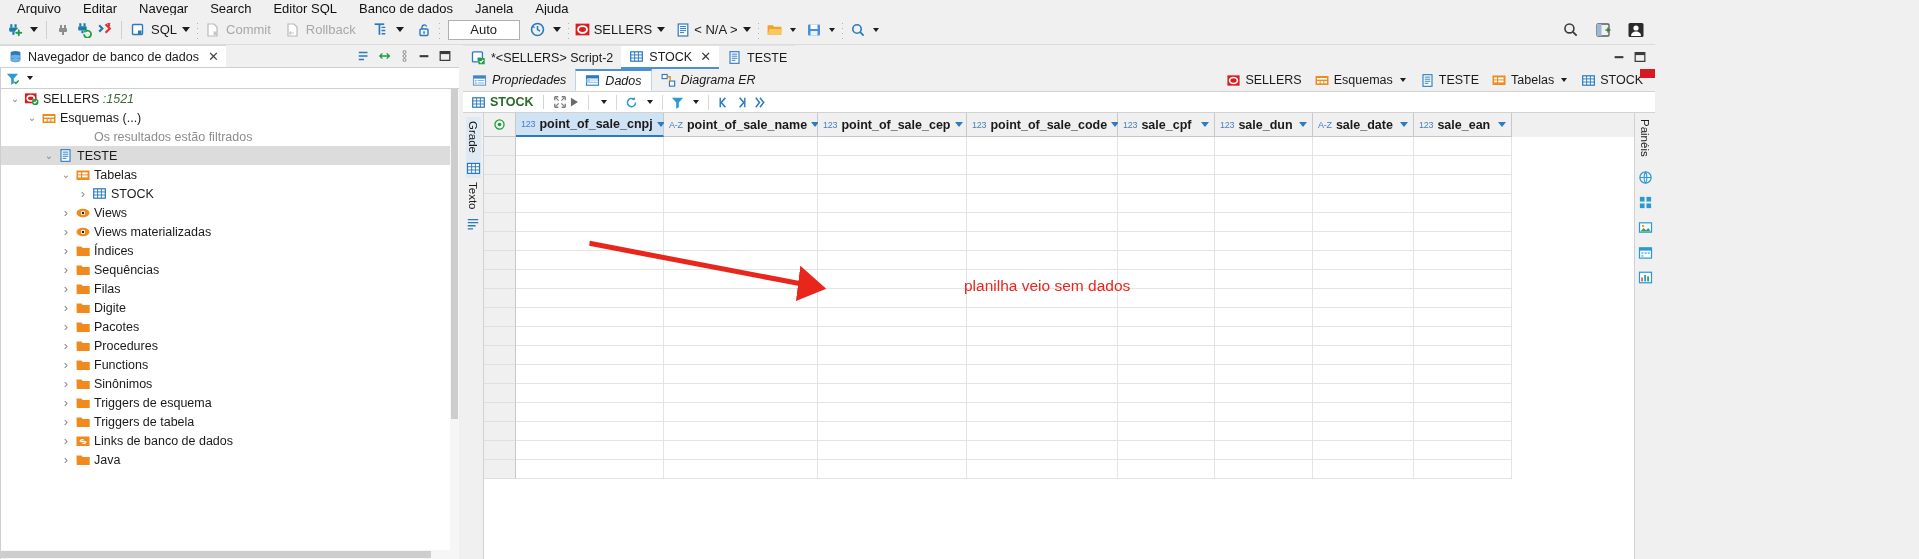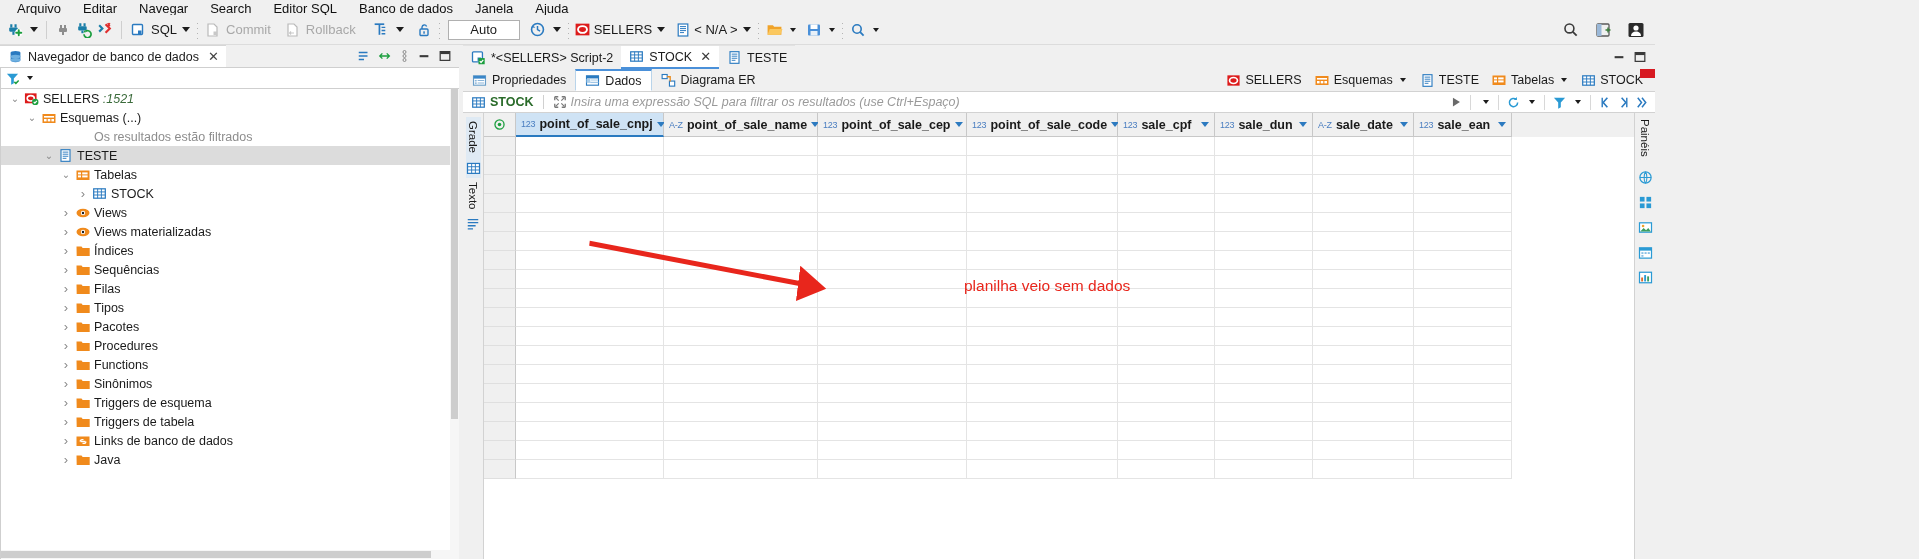--- a/index.html
+++ b/index.html
@@ -152,21 +152,21 @@
   .ed-tabrow .right-ctl {
     margin-left: auto; display: flex; align-items: center; gap: 7px; padding: 0 8px;
   }
 
   .ed-subrow {
     height: 23px; flex: 0 0 23px; display: flex; align-items: stretch;
     background: #f0f0f0; border-bottom: 1px solid #d2d2d2;
   }
   .subtab {
     display: flex; align-items: center; gap: 5px; padding: 0 9px;
-    font-size: 12.5px; white-space: nowrap; color: #1a1a1a;
+    font-size: 12.5px; white-space: nowrap; color: #1a1a1a; font-style: italic;
   }
   .subtab.active {
     background: #fff; border: 1px solid #b9d4ea; border-bottom: 1px solid #fff;
     border-top: 2px solid #4a90d9;
   }
   .ed-subrow .breadcrumbs {
     margin-left: auto; display: flex; align-items: center; padding-right: 6px;
   }
   .crumb {
     display: flex; align-items: center; gap: 4px; padding: 0 6px;
@@ -622,21 +622,21 @@
             </span>
             <span class="tlabel">Filas</span>
           </div>
           <div class="trow" style="padding-left: 57px;">
             <span class="twist" style="font-size: 13px;">›</span>
             <span class="ticon">
               <svg width="16" height="16" viewBox="0 0 16 16" class="ic">
                 <path d="M1.5 3.5h5l1.2 1.5h7V13h-13z" fill="#f08a1c"></path>
               </svg>
             </span>
-            <span class="tlabel">Tipos</span>
+            <span class="tlabel">Digite</span>
           </div>
           <div class="trow" style="padding-left: 57px;">
             <span class="twist" style="font-size: 13px;">›</span>
             <span class="ticon">
               <svg width="16" height="16" viewBox="0 0 16 16" class="ic">
                 <path d="M1.5 3.5h5l1.2 1.5h7V13h-13z" fill="#f08a1c"></path>
               </svg>
             </span>
             <span class="tlabel">Pacotes</span>
           </div>
@@ -836,21 +836,20 @@
             <rect x="1.8" y="3" width="12.4" height="10" fill="#fff" stroke="#2a7ac0" stroke-width="1.3"></rect>
             <path d="M1.8 6.3h12.4M1.8 9.6h12.4M6 3v10M10 3v10" stroke="#2a7ac0" stroke-width="1"></path>
           </svg>
           <span class="fb-obj">STOCK</span>
           <span class="fb-divider"></span>
           <svg class="ic" width="14" height="14" viewBox="0 0 16 16">
             <path d="M2 2h4M2 2v4M14 2h-4M14 2v4M2 14h4M2 14v-4M14 14h-4M14 14v-4" stroke="#7a7a7a" stroke-width="1.5"></path>
             <path d="M3 3l3.5 3.5M13 3L9.5 6.5M3 13l3.5-3.5M13 13l-3.5-3.5" stroke="#7a7a7a" stroke-width="1.4"></path>
           </svg>
         </div>
-        <div class="fb-input">Insira uma expressão SQL para filtrar os resultados (use Ctrl+Espaço)</div>
         <div class="fb-right">
           <svg class="ic" width="14" height="14" viewBox="0 0 16 16">
             <path d="M4.5 3l8 5-8 5z" fill="#6a6a6a"></path>
           </svg>
           <span class="fb-sep"></span>
           <div class="caret small"></div>
           <span class="fb-sep"></span>
           <svg class="ic" width="15" height="15" viewBox="0 0 16 16">
             <path d="M12.4 8A4.4 4.4 0 1 1 11 4.8" stroke="#2a9ad4" stroke-width="1.6" fill="none"></path>
             <path d="M11.6 2v3.2H8.4z" fill="#2a9ad4"></path>

